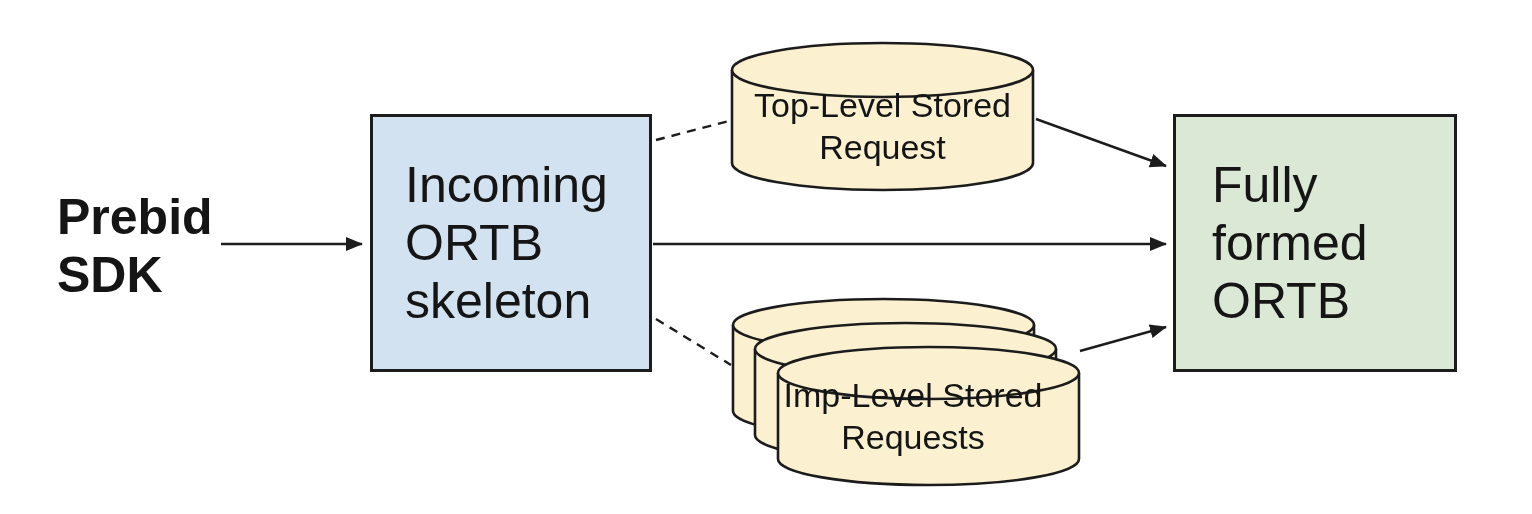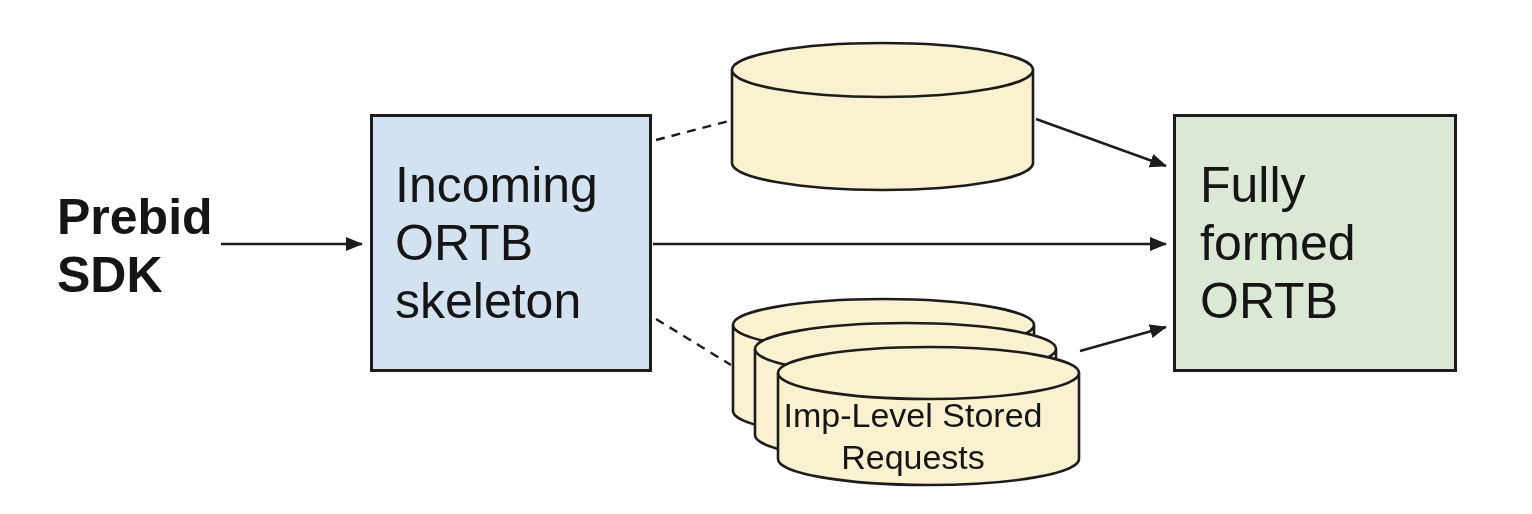--- a/index.html
+++ b/index.html
@@ -38,39 +38,39 @@
   .node-box .box-label {
     font-size: 50px;
     line-height: 58px;
     white-space: pre-line;
     color: #151515;
   }
   .node-box.blue {
     left: 370px; top: 114px;
     width: 282px; height: 258px;
     background: #d3e2f1;
-    padding-left: 22px;
+    padding-left: 32px;
   }
   .node-box.green {
     left: 1173px; top: 114px;
     width: 284px; height: 258px;
     background: #dbe8d5;
-    padding-left: 24px;
+    padding-left: 36px;
   }
 
   .cyl-label {
     position: absolute;
     text-align: center;
     font-size: 34px;
     line-height: 42px;
     white-space: pre-line;
     color: #151515;
   }
   .cyl-label.top-stored { left: 732px; top: 84px;  width: 301px; }
-  .cyl-label.imp-stored { left: 778px; top: 394px; width: 270px; }
+  .cyl-label.imp-stored { left: 778px; top: 374px; width: 270px; }
 
   .edge-line { stroke: #1c1c1c; stroke-width: 2.4; fill: none; }
   .edge-line.dashed { stroke-dasharray: 9 7; }
   .cyl-shape { stroke: #1c1c1c; stroke-width: 2.6; fill: #fbf1d1; }
 </style>
 </head>
 <body>
 
 <div id="canvas">
 
@@ -117,17 +117,19 @@
 ORTB
 skeleton</div>
   </div>
 
   <div class="node-box green">
     <div class="box-label">Fully
 formed
 ORTB</div>
   </div>
 
+  <div class="cyl-label top-stored">Top-Level Stored
+Request</div>
 
   <div class="cyl-label imp-stored">Imp-Level Stored
 Requests</div>
 
 </div>
 
 </body></html>

